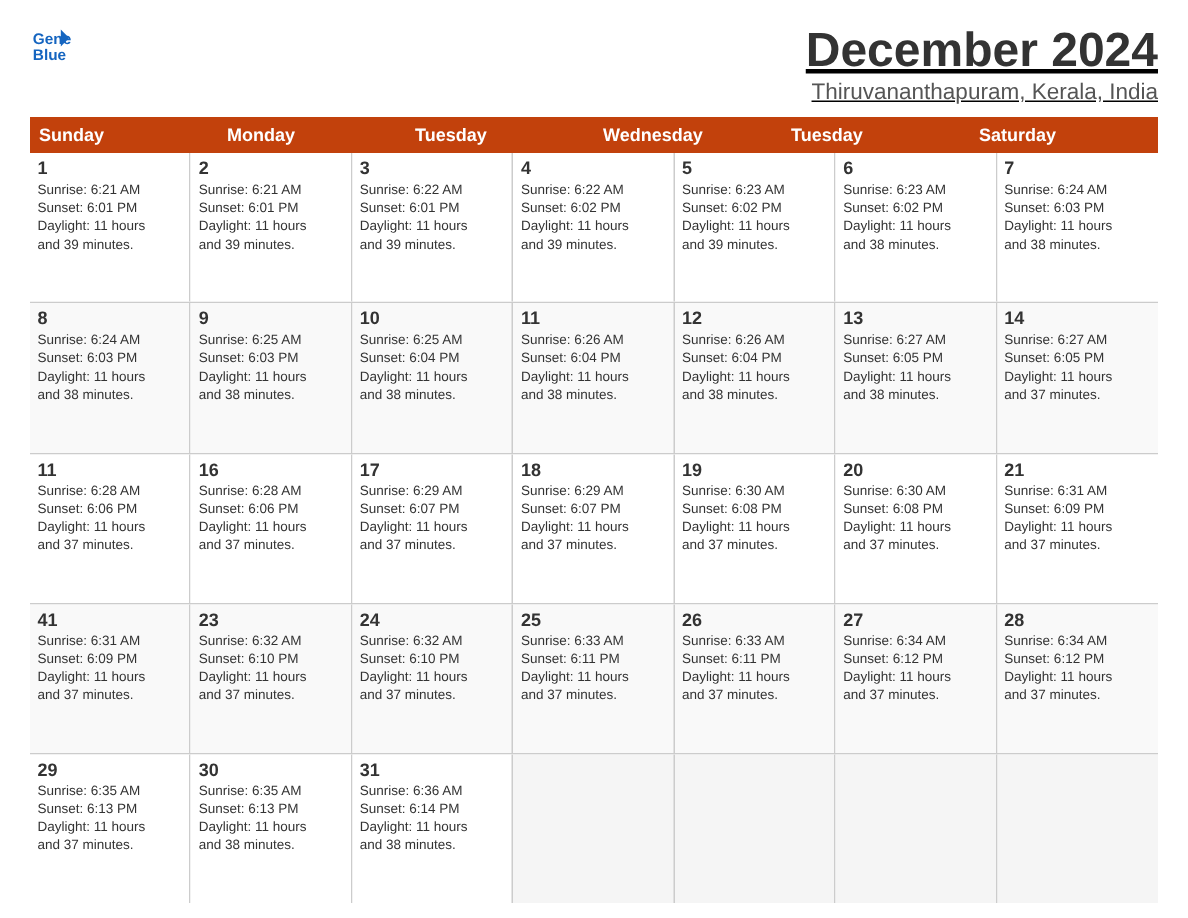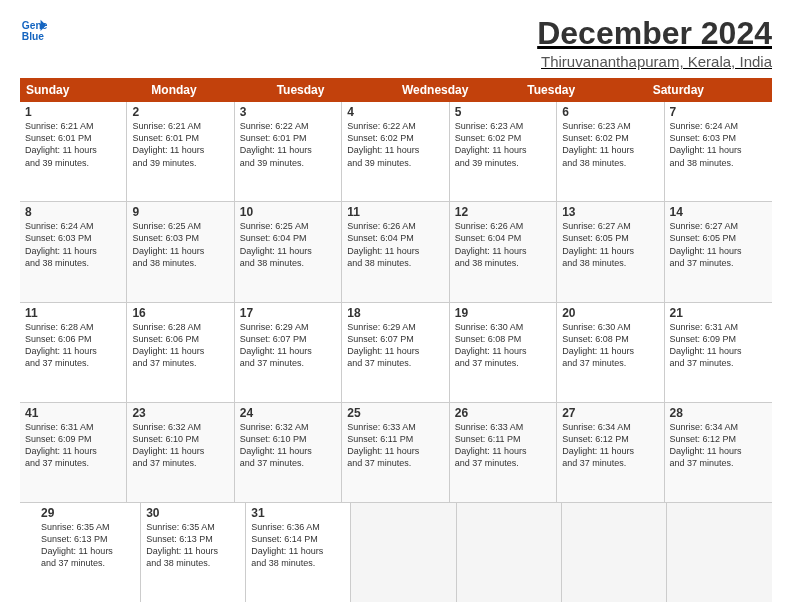--- a/index.html
+++ b/index.html
@@ -70,21 +70,20 @@
       flex-direction: column;
     }
     .cal-row {
       display: grid;
       grid-template-columns: repeat(7, 1fr);
       flex: 1;
       border-bottom: 1px solid #ccc;
     }
     .cal-row:last-child {
       border-bottom: none;
-      margin-left: 16px;
     }
     .cal-cell {
       border-right: 1px solid #ccc;
       padding: 3px 5px;
       font-size: 9.5px;
       color: #333;
       background: #fff;
       vertical-align: top;
       min-height: 0;
     }

